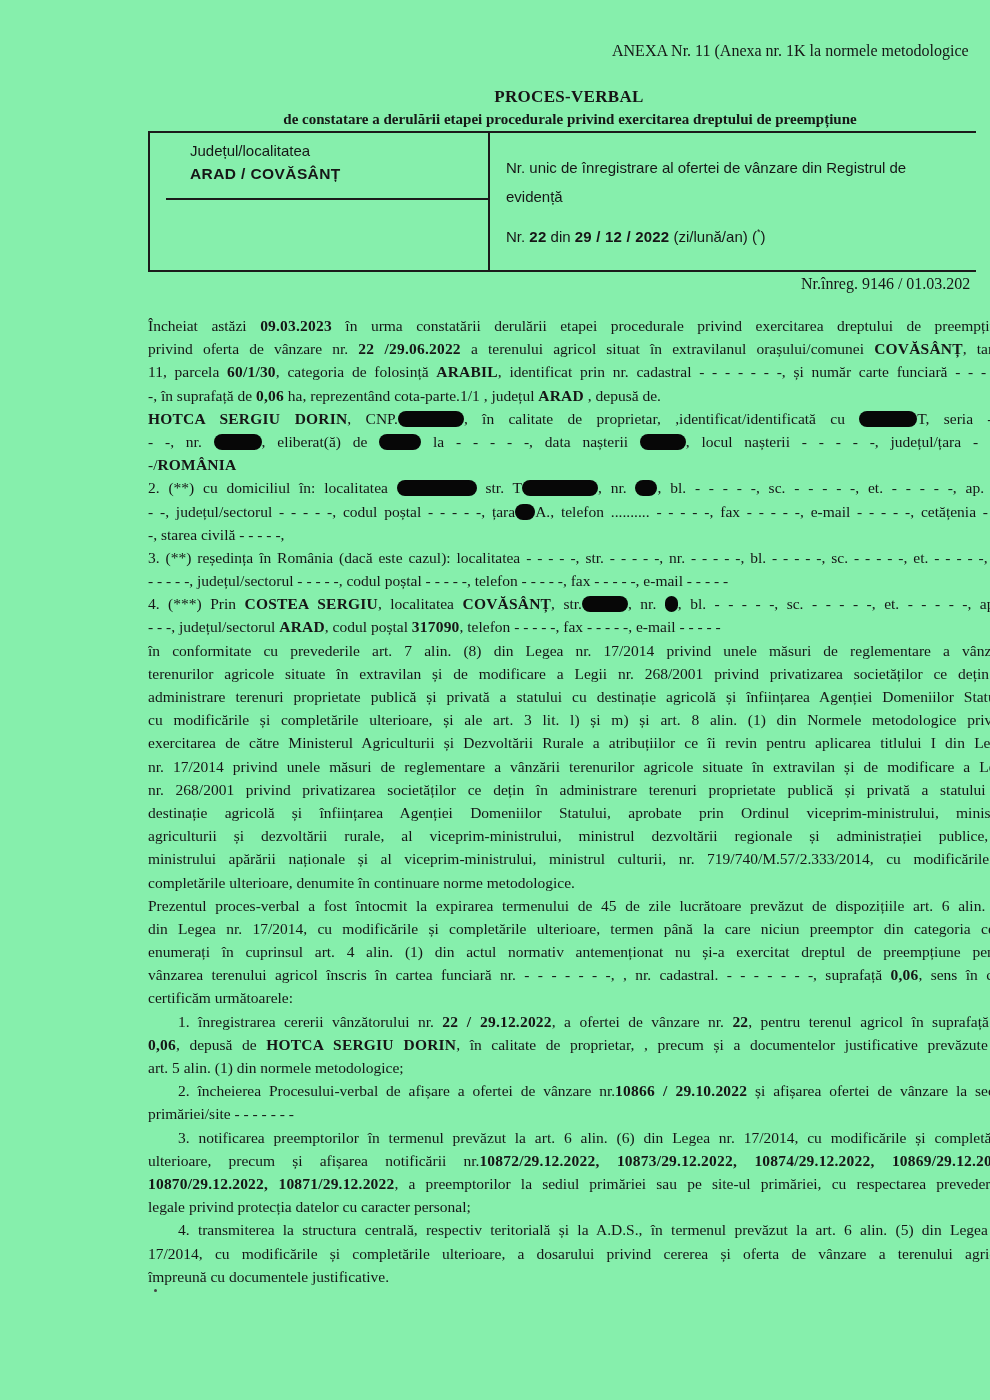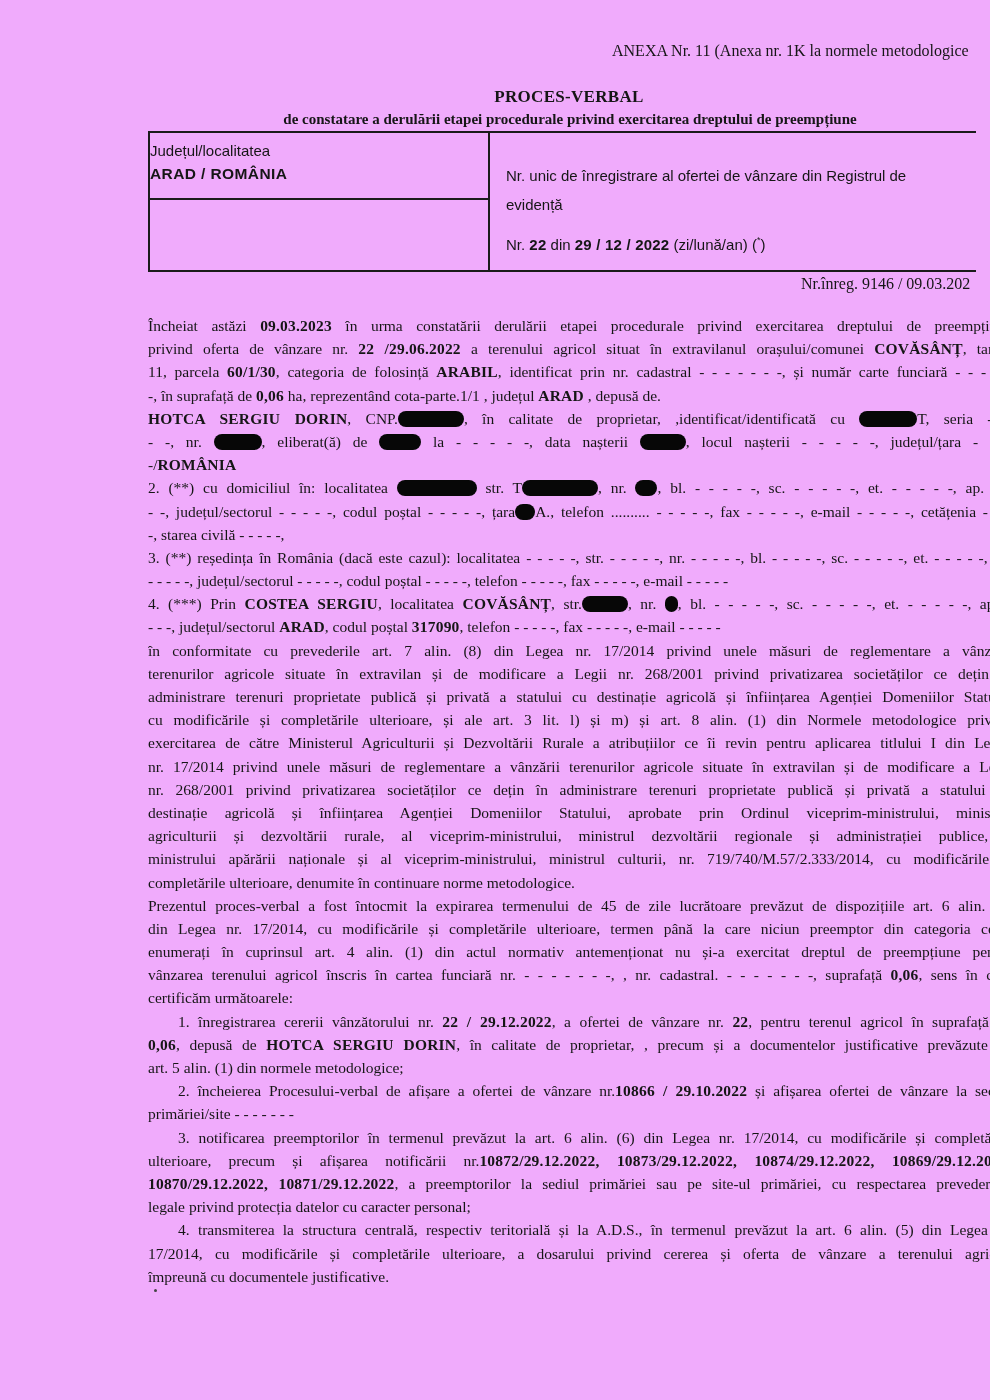--- a/index.html
+++ b/index.html
@@ -1,44 +1,44 @@
 <!DOCTYPE html>
 <html><head>
 <meta charset="utf-8">
 <style>
   * { margin:0; padding:0; box-sizing:border-box; }
   html,body { background:#ffffff; }
   .page {
     position:relative; width:990px; height:1400px; overflow:hidden;
-    background:#f0abfc; color:#161616;
+    background:#86efac; color:#161616;
   }
   .annex {
     position:absolute; top:42px; left:612px; white-space:nowrap;
     font:16px "Liberation Serif", serif;
   }
   .doc-title {
     position:absolute; top:87px; left:0; width:1138px; text-align:center;
     font:bold 17px "Liberation Serif", serif; letter-spacing:.3px;
   }
   .doc-subtitle {
     position:absolute; top:111px; left:0; width:1140px; text-align:center;
     font:bold 15px "Liberation Serif", serif;
   }
   .info-table {
     position:absolute; left:148px; top:131px; width:828px; height:141px;
     border:2px solid #1b1b1b; border-right:none; display:flex;
     font-family:"Liberation Sans", sans-serif;
   }
   .tcol-left { width:340px; border-right:2px solid #1b1b1b; display:flex; flex-direction:column; }
-  .tcell { padding:9px 0; }
+  .tcell { padding:9px 24px;margin-left:16px; }
   .tcell-top { height:67px; border-bottom:2px solid #1b1b1b; }
   .tcell-bottom { flex:1; }
   .tlabel { font-size:15px; }
   .tvalue { font-weight:bold; font-size:15.5px; margin-top:6px; letter-spacing:.4px; }
-  .tcol-right { flex:1; padding:28px 16px 0 16px; font-size:15px; }
+  .tcol-right { flex:1; padding:20px 16px 0 16px; font-size:15px; }
   .offer-label { line-height:29px; max-width:472px; }
   .offer-line { margin-top:2px; line-height:39px; }
   .offer-line b { letter-spacing:.2px; }
   .regnote {
     position:absolute; top:275px; left:801px; white-space:nowrap;
     font:16px "Liberation Serif", serif;
   }
   .doc-body {
     position:absolute; left:148px; top:314px; width:864px;
     font:15.5px/23.2px "Liberation Serif", serif;
@@ -67,30 +67,30 @@
 
   <div class="annex">ANEXA Nr. 11 (Anexa nr. 1K la normele metodologice</div>
 
   <div class="doc-title">PROCES-VERBAL</div>
   <div class="doc-subtitle">de constatare a derulării etapei procedurale privind exercitarea dreptului de preempțiune</div>
 
   <div class="info-table">
     <div class="tcol-left">
       <div class="tcell tcell-top">
         <div class="tlabel">Județul/localitatea</div>
-        <div class="tvalue">ARAD / ROMÂNIA</div>
+        <div class="tvalue">ARAD / COVĂSÂNȚ</div>
       </div>
     </div>
     <div class="tcol-right">
       <div class="offer-label">Nr. unic de înregistrare al ofertei de vânzare din Registrul de evidență</div>
       <div class="offer-line">Nr. <b>22</b> din <b>29 / 12 / 2022</b> (zi/lună/an) (<sup>*</sup>)</div>
     </div>
   </div>
 
-  <div class="regnote">Nr.înreg. 9146 / 09.03.202</div>
+  <div class="regnote">Nr.înreg. 9146 / 01.03.202</div>
 
   <div class="doc-body">
       <div class="line">Încheiat astăzi <b>09.03.2023</b> în urma constatării derulării etapei procedurale privind exercitarea dreptului de preempțiune</div>
       <div class="line">privind oferta de vânzare nr. <b>22 /29.06.2022</b> a terenului agricol situat în extravilanul orașului/comunei <b>COVĂSÂNȚ</b>, tarlau</div>
       <div class="line">11, parcela <b>60/1/30</b>, categoria de folosință <b>ARABIL</b>, identificat prin nr. cadastral - - - - - - -, și număr carte funciară - - - - -</div>
       <div class="line last">-, în suprafață de <b>0,06</b> ha, reprezentând cota-parte.1/1 , județul <b>ARAD</b> , depusă de.</div>
       <div class="line"><b>HOTCA SERGIU DORIN</b>, CNP.<span class="redact" style="width: 66px;"></span>, în calitate de proprietar, ,identificat/identificată cu <span class="redact" style="width: 58px;"></span>T, seria - -</div>
       <div class="line">- -, nr. <span class="redact" style="width: 48px;"></span>, eliberat(ă) de <span class="redact" style="width: 42px;"></span> la - - - - -, data nașterii <span class="redact" style="width: 46px;"></span>, locul nașterii - - - - -, județul/țara - - -</div>
       <div class="line last">-/<b>ROMÂNIA</b></div>
       <div class="line">2. (**) cu domiciliul în: localitatea <span class="redact" style="width: 80px;"></span> str. T<span class="redact" style="width: 76px;"></span>, nr. <span class="redact" style="width: 22px;"></span>, bl. - - - - -, sc. - - - - -, et. - - - - -, ap. - -</div>

